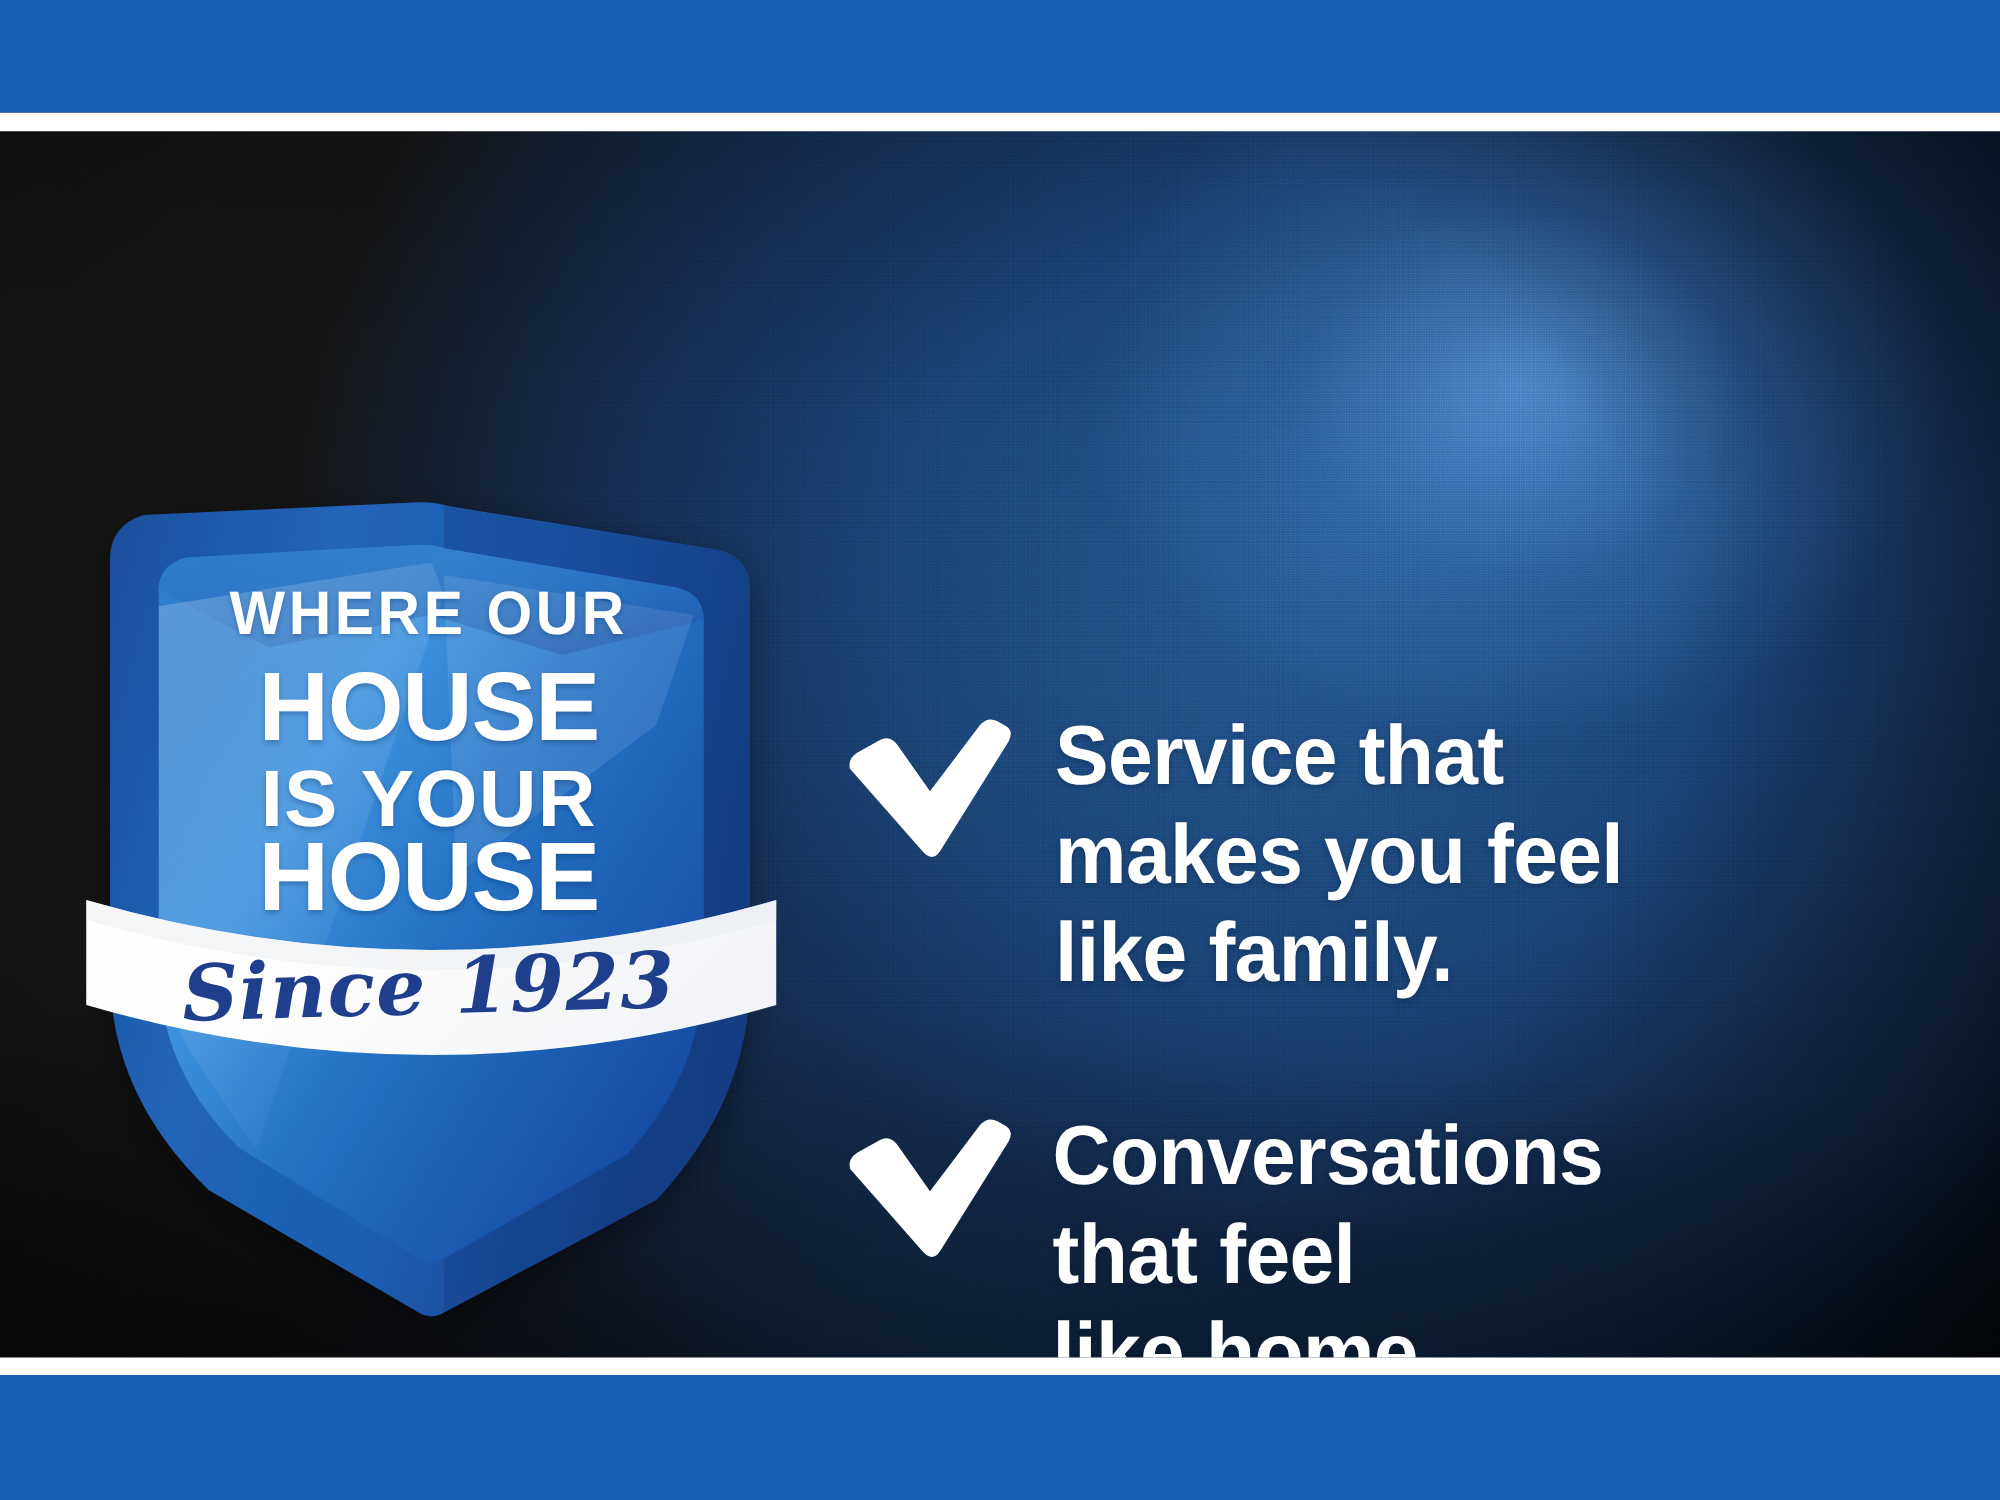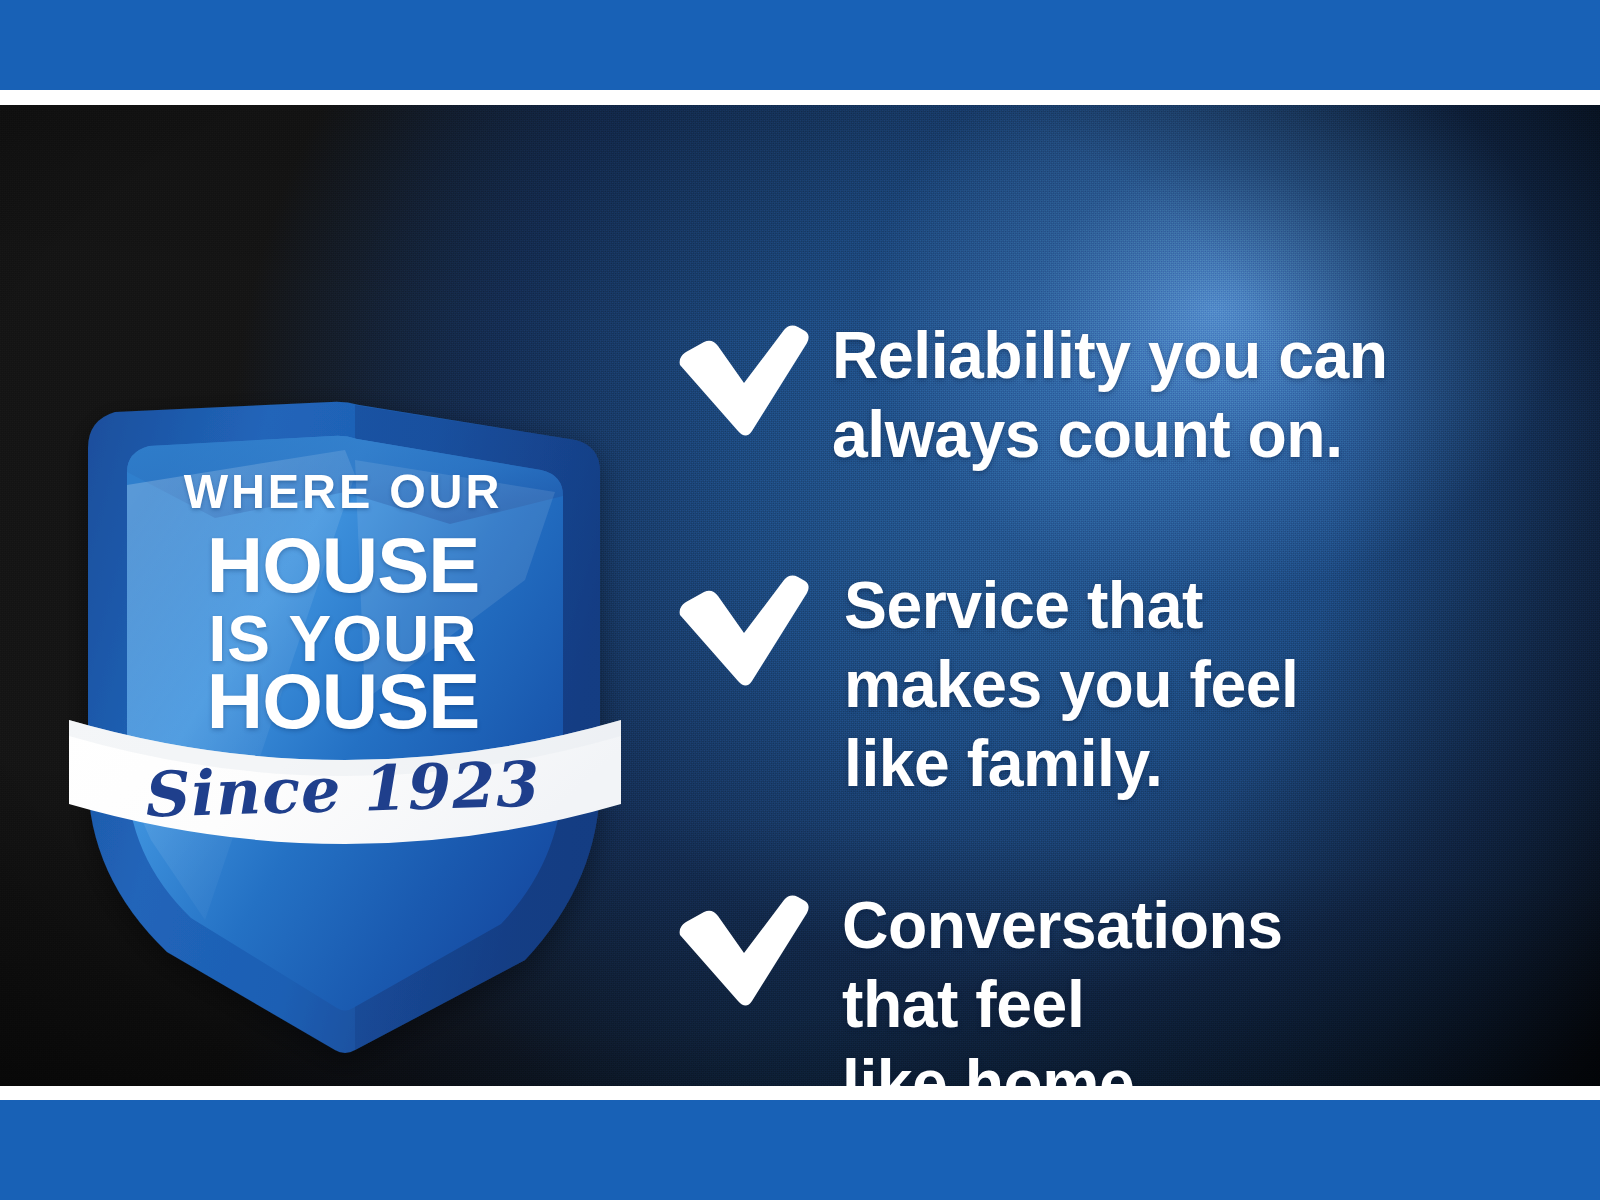--- a/index.html
+++ b/index.html
@@ -305,40 +305,20 @@
       <div class="shield-text" id="shield-line-1">WHERE OUR</div>
       <div class="shield-text" id="shield-line-2">HOUSE</div>
       <div class="shield-text" id="shield-line-3">IS YOUR</div>
       <div class="shield-text" id="shield-line-4">HOUSE</div>
     </div>
 
     <div id="since-label">Since 1923</div>
 
     <div id="benefits">
 
-      <div class="benefit-row" id="benefit-row-0">
-        <div class="check-icon">
-          <svg viewBox="0 0 138 118" xmlns="http://www.w3.org/2000/svg">
-            <path d="M 8 44
-                     Q 6 36 14 31
-                     L 32 21
-                     Q 40 17 46 25
-                     L 72 62
-                     L 112 9
-                     Q 118 2 126 6
-                     L 133 10
-                     Q 139 14 135 22
-                     L 80 110
-                     Q 74 119 66 110
-                     Z" fill="#ffffff"></path>
-          </svg>
-        </div>
-        <div class="benefit-text" id="benefit-text-0">Reliability you can
-always count on.</div>
-      </div>
 
       <div class="benefit-row" id="benefit-row-1">
         <div class="check-icon">
           <svg viewBox="0 0 138 118" xmlns="http://www.w3.org/2000/svg">
             <path d="M 8 44
                      Q 6 36 14 31
                      L 32 21
                      Q 40 17 46 25
                      L 72 62
                      L 112 9

